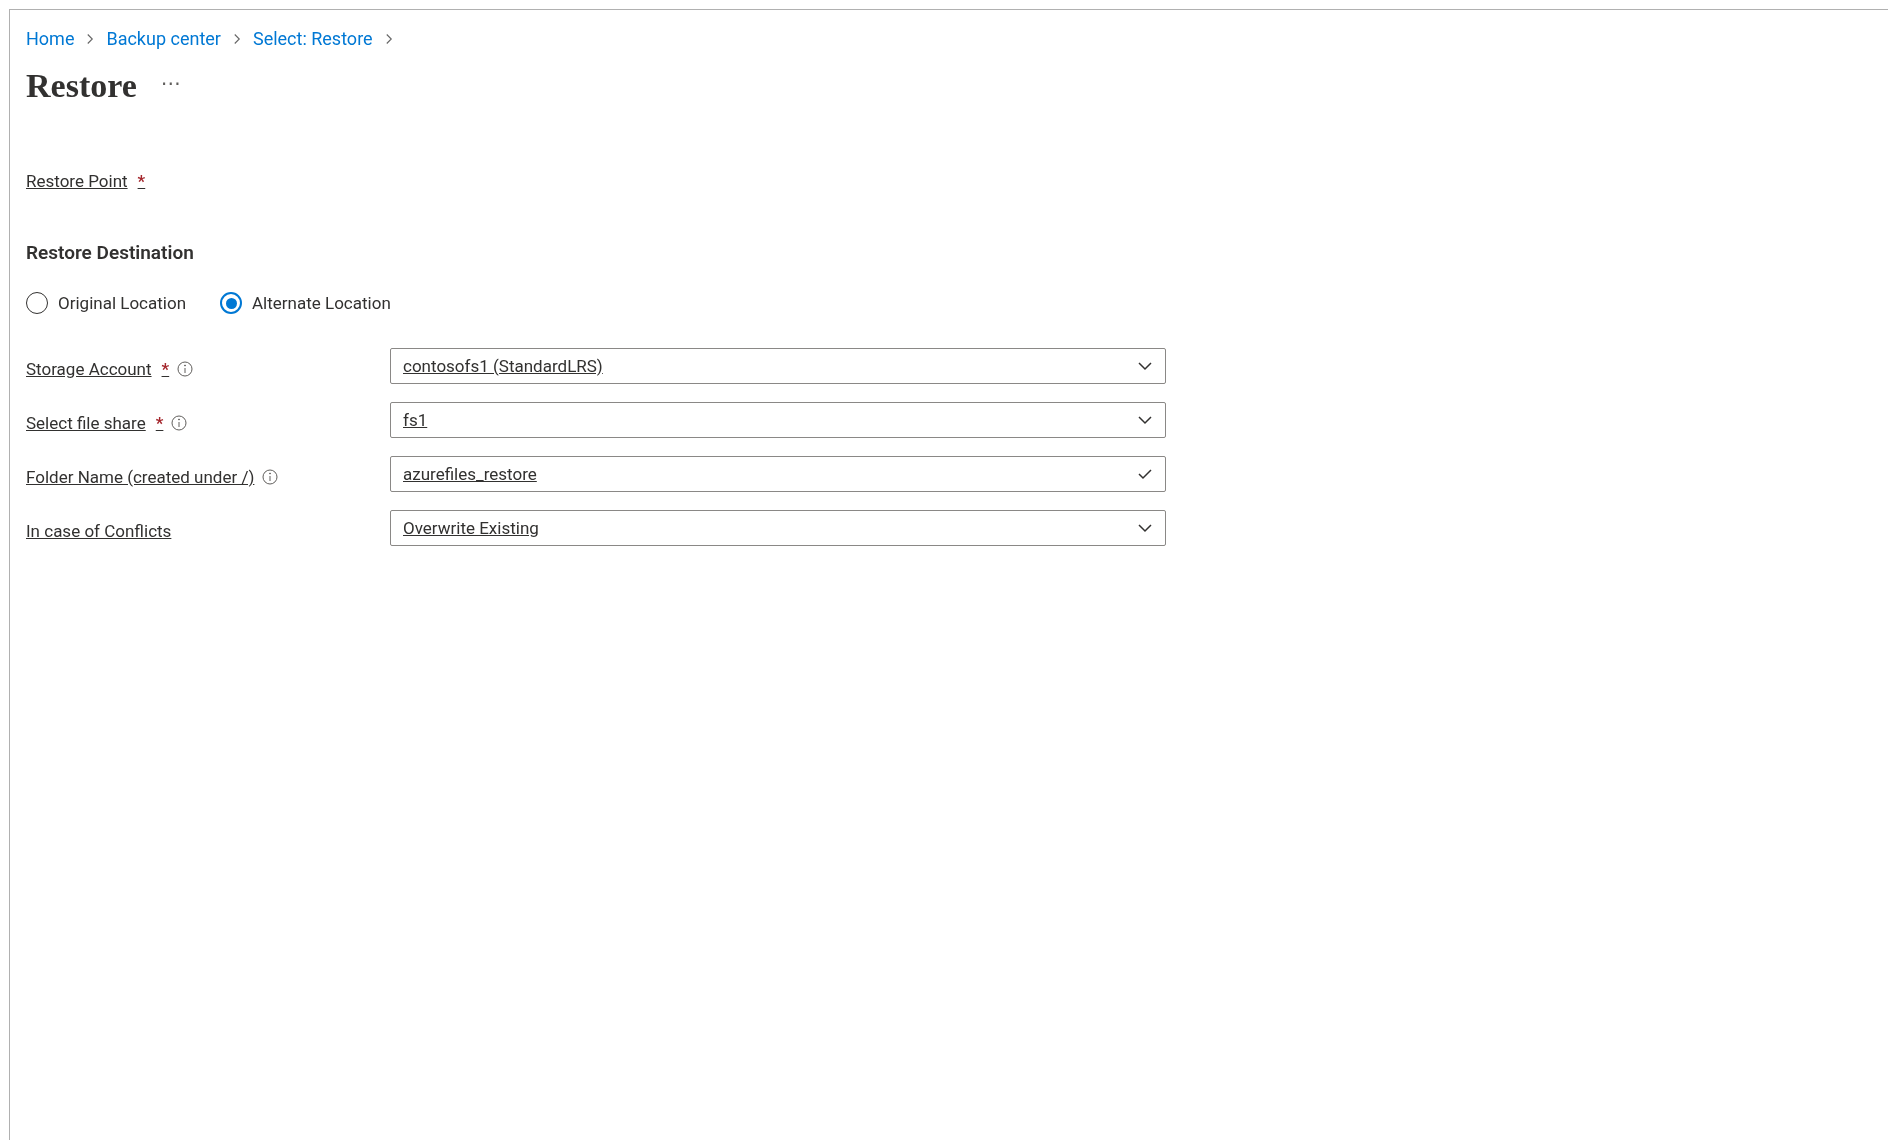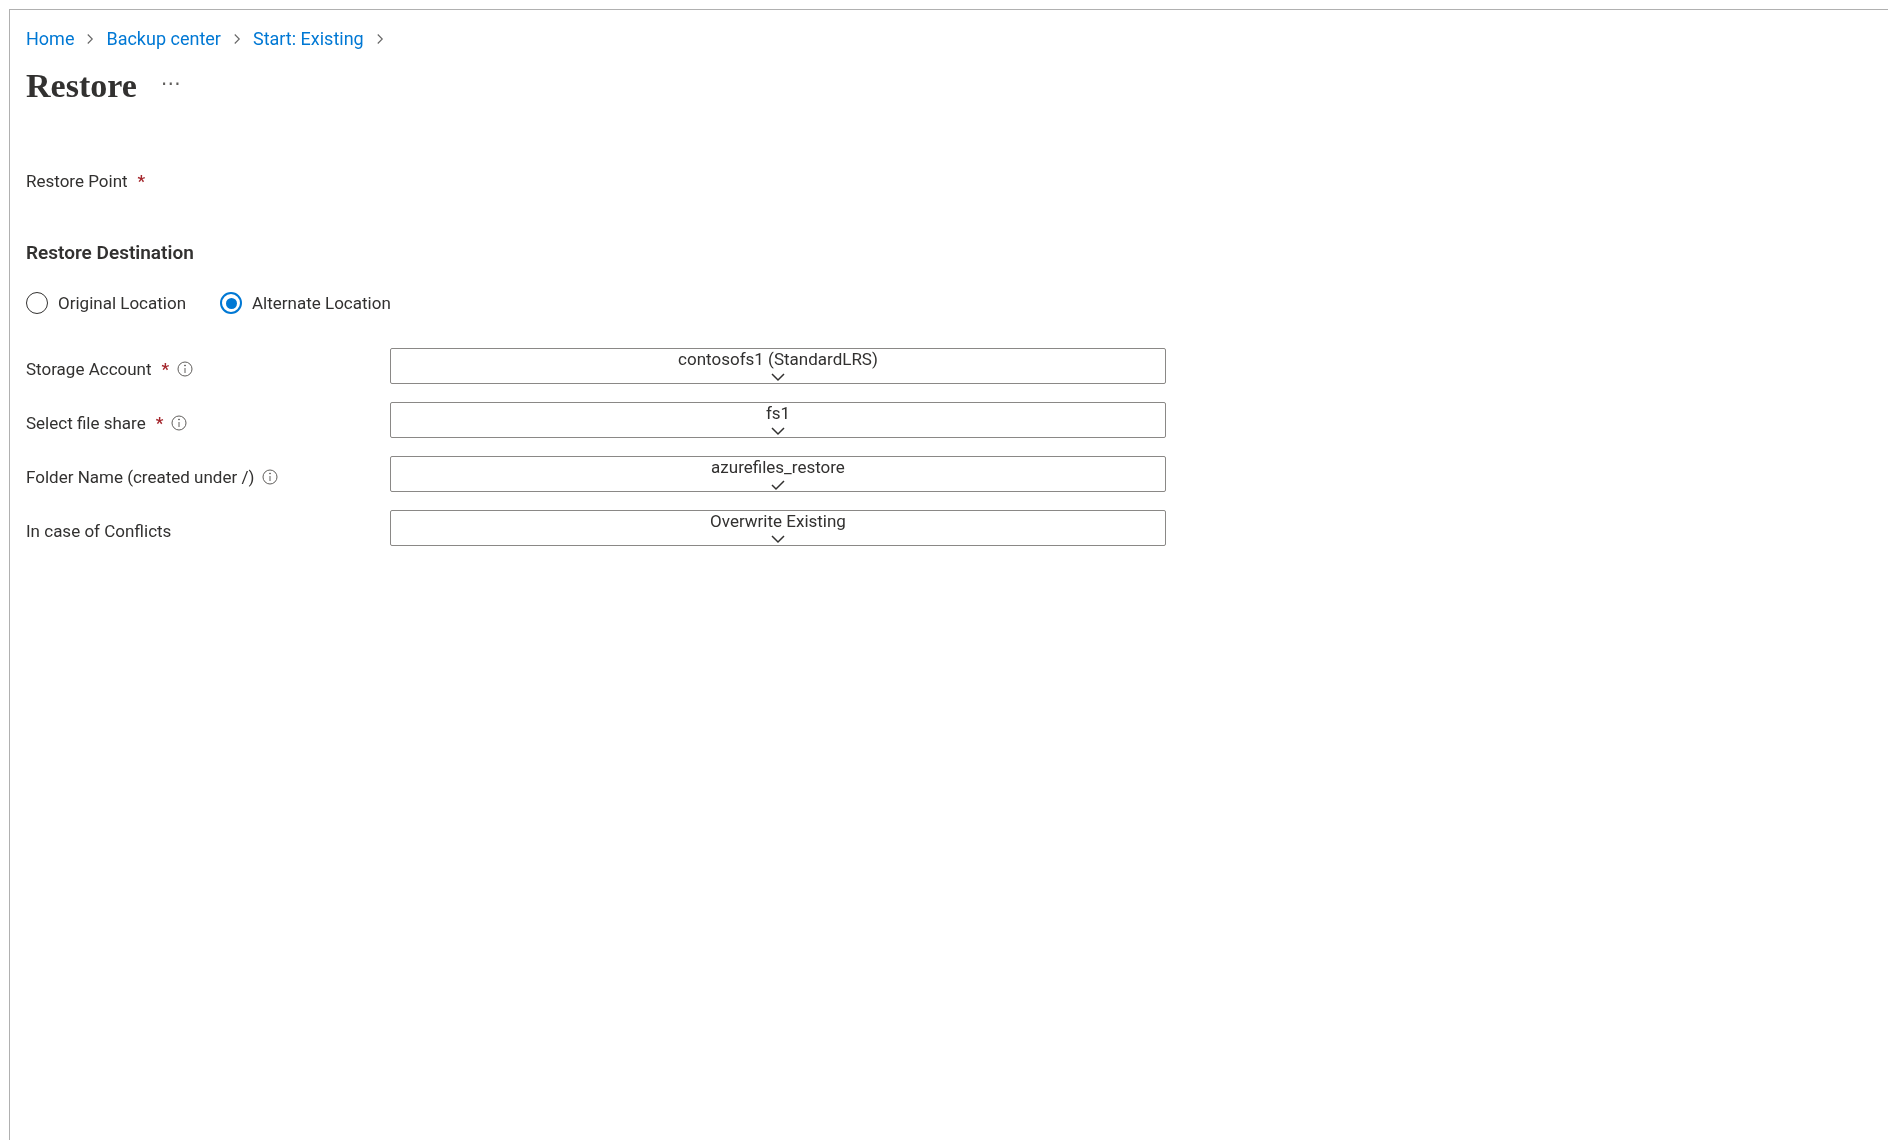--- a/index.html
+++ b/index.html
@@ -30,20 +30,21 @@
   .bc-sep svg { width: 12px; height: 12px; }
   
   .title-row { display: flex; align-items: center; gap: 24px; margin-bottom: 60px; font-family: Liberation Serif, serif; }
   .page-title { font-size: 34px; font-weight: 600; color: #323130; }
   .title-menu { color: #605e5c; font-size: 20px; cursor: pointer; letter-spacing: 2px; padding-bottom: 6px;}
   
   .form-row {
     display: flex;
     align-items: center;
     margin-bottom: 18px;
+    text-decoration: underline;
   }
   .form-row.align-top { align-items: flex-start; }
   .form-label-cell {
     width: 364px;
     flex: 0 0 364px;
     display: flex;
     align-items: center;
     gap: 8px;
     font-size: 17px;
     color: #323130;
@@ -92,21 +93,20 @@
     border: 1px solid #8a8886;
     border-radius: 2px;
     background: #fff;
     padding: 0 12px;
     font-size: 17px;
     color: #323130;
     display: flex;
     align-items: center;
     justify-content: space-between;
     cursor: pointer;
-    flex-direction: column;
   }
   .select-box .sel-icon { color: #323130; display: flex; }
   .select-box svg { width: 16px; height: 16px; }
   .sel-text { flex: 1; }
 </style>
 </head>
 <body>
 
 <div class="page">
 
@@ -116,21 +116,21 @@
       <svg viewBox="0 0 16 16" fill="none" stroke="currentColor" stroke-width="1.5">
           <polyline points="5,2 11,8 5,14"></polyline>
         </svg>
     </span>
     <a>Backup center</a>
     <span class="bc-sep">
       <svg viewBox="0 0 16 16" fill="none" stroke="currentColor" stroke-width="1.5">
           <polyline points="5,2 11,8 5,14"></polyline>
         </svg>
     </span>
-    <a>Start: Existing</a>
+    <a>Select: Restore</a>
     <span class="bc-sep">
       <svg viewBox="0 0 16 16" fill="none" stroke="currentColor" stroke-width="1.5">
           <polyline points="5,2 11,8 5,14"></polyline>
         </svg>
     </span>
   </nav>
 
   <div class="title-row">
     <h1 class="page-title">Restore</h1>
     <span class="title-menu">⋯</span>

